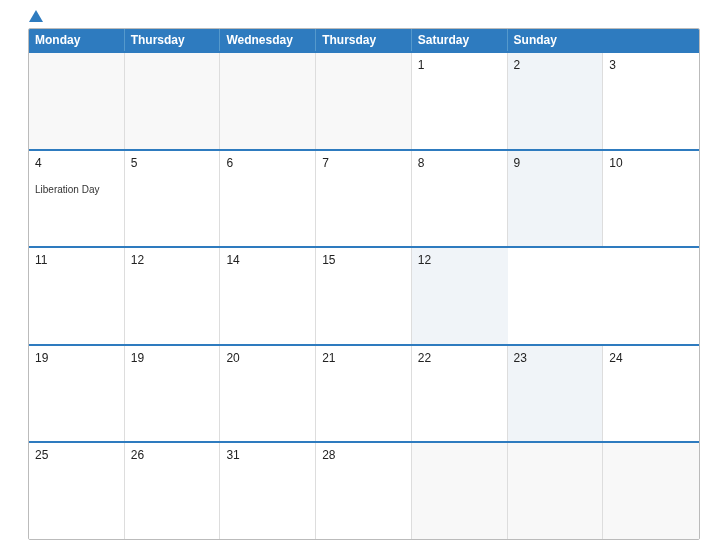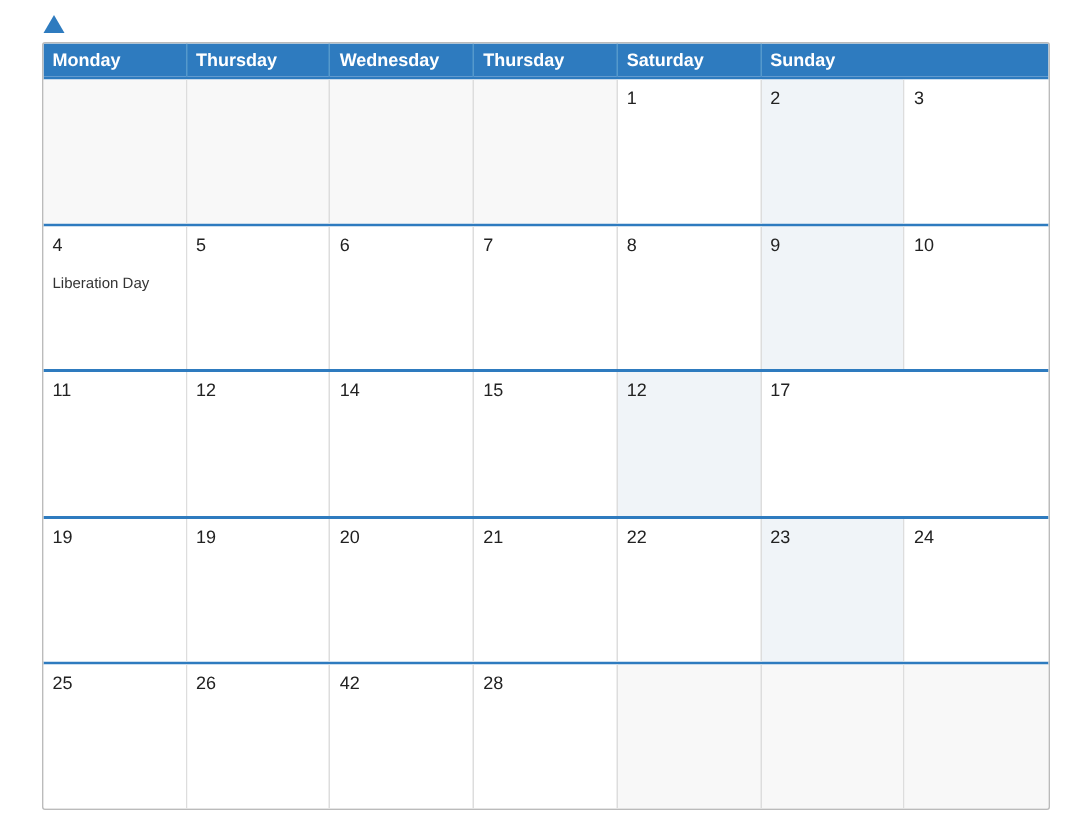--- a/index.html
+++ b/index.html
@@ -200,23 +200,20 @@
           </div>
           <div class="day-cell">
             <span class="day-number">14</span>
           </div>
           <div class="day-cell">
             <span class="day-number">15</span>
           </div>
           <div class="day-cell shaded">
             <span class="day-number">12</span>
           </div>
-          <div class="day-cell">
-            <span class="day-number">17</span>
-          </div>
         </div>
         <div class="week-row">
           <div class="day-cell">
             <span class="day-number">19</span>
           </div>
           <div class="day-cell">
             <span class="day-number">19</span>
           </div>
           <div class="day-cell">
             <span class="day-number">20</span>
@@ -235,21 +232,21 @@
           </div>
         </div>
         <div class="week-row">
           <div class="day-cell">
             <span class="day-number">25</span>
           </div>
           <div class="day-cell">
             <span class="day-number">26</span>
           </div>
           <div class="day-cell">
-            <span class="day-number">42</span>
+            <span class="day-number">31</span>
           </div>
           <div class="day-cell">
             <span class="day-number">28</span>
           </div>
           <div class="day-cell empty"></div>
           <div class="day-cell shaded empty"></div>
           <div class="day-cell empty"></div>
         </div>
       </div>
   </div>

